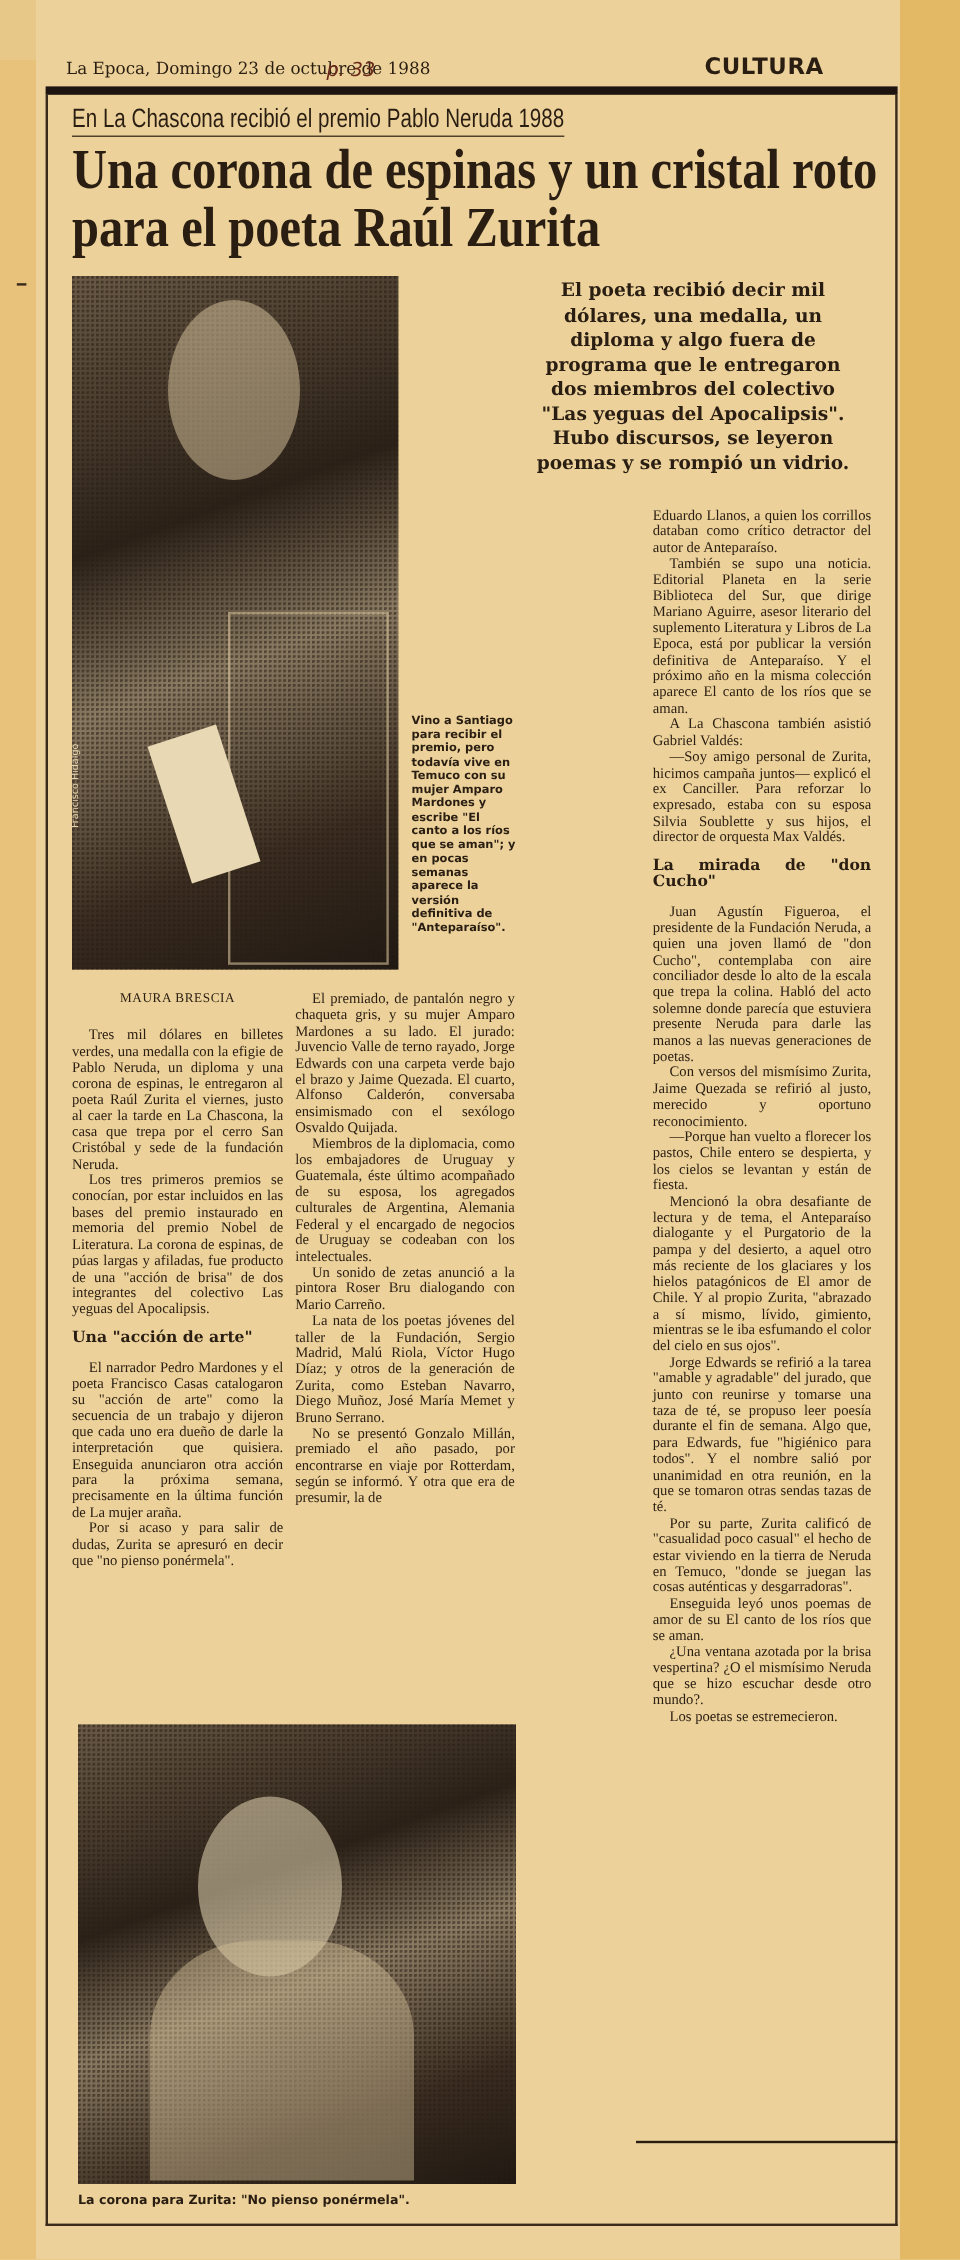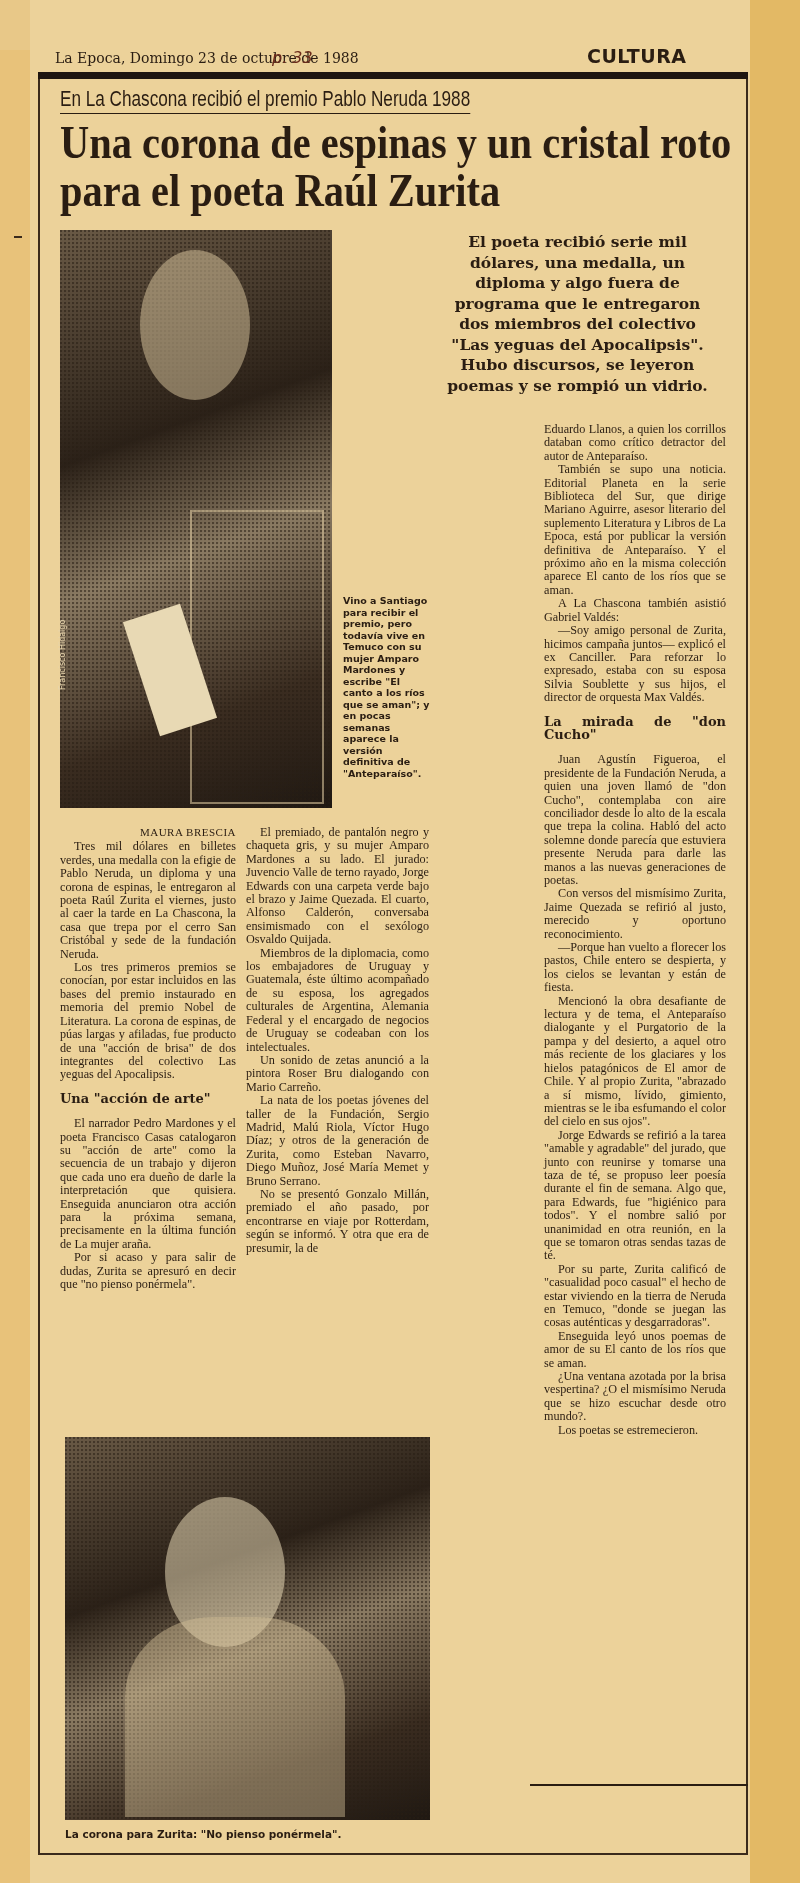--- a/index.html
+++ b/index.html
@@ -29,21 +29,21 @@
   .photo1 { left:60px; top:230px; width:272px; height:578px; }
   .photo1 .window { position:absolute; left:130px; top:280px; width:130px; height:290px; border:2px solid #d6c29a; opacity:0.6; }
   .photo1 .card { position:absolute; left:80px; top:380px; width:60px; height:120px; background:#e8d9b4; transform:rotate(-18deg); }
   .photo1 .face { position:absolute; left:80px; top:20px; width:110px; height:150px; border-radius:50%; background:rgba(220,200,160,0.5); }
   .photo-credit { position:absolute; left:58px; top:690px; font-family:"DejaVu Sans", sans-serif; font-size:8px; transform:rotate(-90deg); transform-origin:left top; color:#e7d5ad; white-space:nowrap; }
   .caption1 { position:absolute; left:343px; top:595px; width:90px; font-family:"DejaVu Sans", sans-serif; font-weight:bold; font-size:9.5px; line-height:11.5px; }
   .col { position:absolute; font-family:"Liberation Serif", serif; font-size:12.2px; line-height:13.4px; text-align:justify; }
   .col p { margin:0; text-indent:14px; }
   .col p.noind { text-indent:0; }
   .col h3 { font-family:"DejaVu Serif", serif; font-weight:bold; font-size:13px; margin:10px 0 12px 0; text-indent:0; }
-  .byline { text-align:right; font-size:11px; letter-spacing:0.5px; margin-bottom:1px; }
+  .byline { text-align:center; font-size:11px; letter-spacing:0.5px; margin-bottom:17px; }
   .col1 { left:60px; top:826px; width:176px; }
   .col2 { left:246px; top:826px; width:183px; }
   .col3 { left:544px; top:423px; width:182px; }
   .photo2 { left:65px; top:1437px; width:365px; height:383px; }
   .photo2 .face2 { position:absolute; left:100px; top:60px; width:120px; height:150px; border-radius:50%; background:rgba(230,215,180,0.55); }
   .photo2 .body2 { position:absolute; left:60px; top:180px; width:220px; height:200px; border-radius:40% 40% 0 0; background:rgba(210,190,150,0.45); }
   .caption2 { position:absolute; left:65px; top:1828px; font-family:"DejaVu Sans", sans-serif; font-weight:bold; font-size:10.5px; }
   .final-rule { position:absolute; left:530px; top:1784px; width:218px; height:2px; background:#2a1d12; }
   .margin-dash { position:absolute; left:14px; top:236px; width:8px; height:2px; background:#3a2a1c; }
 </style>
@@ -56,21 +56,21 @@
 <div class="margin-dash"></div>
 
 <div class="hdr-date">La Epoca, Domingo 23 de octubre de 1988</div>
 <div class="hdr-page">p. 33</div>
 <div class="hdr-section">CULTURA</div>
 <div class="hdr-rule"></div>
 <div class="frame"></div>
 
 <div class="kicker">En La Chascona recibió el premio Pablo Neruda 1988</div>
 <div class="headline">Una corona de espinas y un cristal roto para el poeta Raúl Zurita</div>
-<div class="deck">El poeta recibió serie mil dólares, una medalla, un diploma y algo fuera de programa que le entregaron dos miembros del colectivo "Las yeguas del Apocalipsis". Hubo discursos, se leyeron poemas y se rompió un vidrio.</div>
+<div class="deck">El poeta recibió decir mil dólares, una medalla, un diploma y algo fuera de programa que le entregaron dos miembros del colectivo "Las yeguas del Apocalipsis". Hubo discursos, se leyeron poemas y se rompió un vidrio.</div>
 
 <div class="photo photo1">
   <div class="face"></div>
   <div class="window"></div>
   <div class="card"></div>
 </div>
 <div class="photo-credit">Francisco Hidalgo</div>
 <div class="caption1">Vino a Santiago para recibir el premio, pero todavía vive en Temuco con su mujer Amparo Mardones y escribe "El canto a los ríos que se aman"; y en pocas semanas aparece la versión definitiva de "Anteparaíso".</div>
 
 <div class="col col1">

